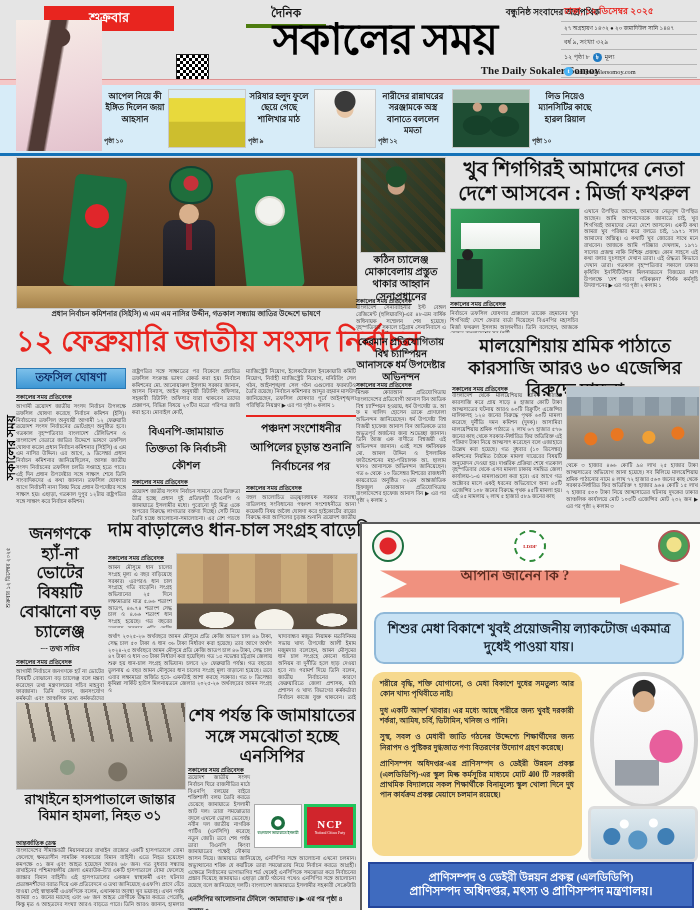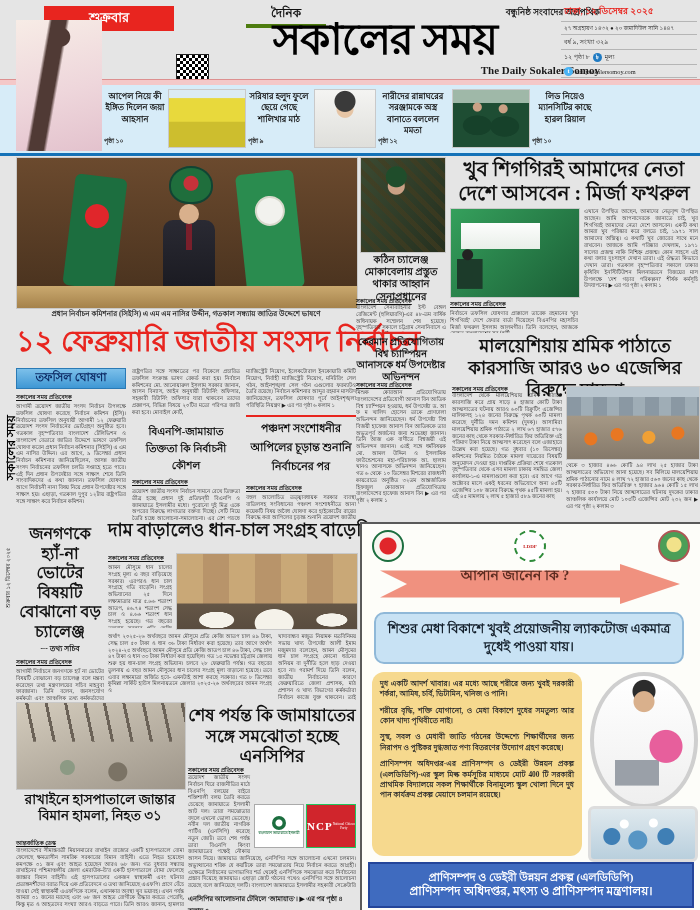--- a/index.html
+++ b/index.html
@@ -130,21 +130,21 @@
   .ad-logo{position:absolute;top:6px;width:28px;height:28px;border-radius:50%;}
   #ad-logo1{left:10px;background:radial-gradient(circle at 50% 50%, #e0262b 0 8px, #f6f6f0 9px);border:2px solid #1c6e3f;}
   #ad-logo2{left:152px;border:2px dashed #2e8b3a;background:#fff;display:flex;align-items:center;justify-content:center;
      font-size:5px;font-weight:800;color:#c62828;}
   #ad-logo3{right:10px;background:radial-gradient(circle at 50% 45%, #f2e28a 0 7px, #4c9e57 8px);border:2px solid #b05555;}
   
   #ncp-logos{float:right;width:102px;height:44px;margin:30px 0 2px 4px;display:flex;gap:2px;}
   #jamaat-logo{flex:1;border:1px solid #aaa;background:#fff;display:flex;flex-direction:column;align-items:center;justify-content:center;gap:1px;}
   #jamaat-logo .roundel{width:14px;height:14px;border-radius:50%;background:radial-gradient(circle,#fff 0 3px,#1c6e3f 4px);}
   #jamaat-logo .jtext{font-size:3.6px;font-weight:700;color:#1c6e3f;text-align:center;line-height:1.2;}
-  #ncp-logo{flex:1;background:#d0252c;color:#fff;display:flex;flex-direction:row;align-items:center;justify-content:center;border:1px solid #22c55e;}
+  #ncp-logo{flex:1;background:#d0252c;color:#fff;display:flex;flex-direction:column;align-items:center;justify-content:center;border:3px solid #22c55e;}
   #ncp-logo .big{font-size:11px;font-weight:900;letter-spacing:1px;}
   #ncp-logo .small{font-size:3.4px;line-height:1.2;text-align:center;}
 </style>
 </head>
 <body>
 
 <div id="page">
 
   <div class="abs" id="day-badge">শুক্রবার</div>
   <div class="abs photo" id="woman-photo"></div>
@@ -291,22 +291,22 @@
 
   <div class="abs" id="ad-box">
     <div class="ad-logo" id="ad-logo1"></div>
     <div class="ad-logo" id="ad-logo2">LDDP</div>
     <div class="ad-logo" id="ad-logo3"></div>
     <div id="ad-arrow">
       <span>আপনি জানেন কি ?</span>
     </div>
     <div id="ad-bluebox">শিশুর মেধা বিকাশে খুবই প্রয়োজনীয় ল্যাকটোজ একমাত্র  দুধেই পাওয়া যায়।</div>
     <div id="ad-yellow">
+      <p>শরীরে বৃদ্ধি, শক্তি যোগানো, ও মেধা বিকাশে দুধের সমতুল্য আর কোন খাদ্য পৃথিবীতে নাই।</p>
       <p>দুধ একটি আদর্শ খাবার। এর মধ্যে আছে শরীরে জন্য খুবই দরকারী শর্করা, আমিষ, চর্বি, ভিটামিন, খনিজ ও পানি।</p>
-      <p>শরীরে বৃদ্ধি, শক্তি যোগানো, ও মেধা বিকাশে দুধের সমতুল্য আর কোন খাদ্য পৃথিবীতে নাই।</p>
       <p>সুস্থ, সবল ও মেধাবী জাতি গঠনের উদ্দেশ্যে শিক্ষার্থীদের জন্য নিরাপদ ও পুষ্টিকর দুগ্ধজাত পণ্য বিতরণের উদ্যোগ গ্রহণ করেছে।</p>
       <p>প্রাণিসম্পদ অধিদপ্তর-এর প্রাণিসম্পদ ও ডেইরী উন্নয়ন প্রকল্প (এলডিডিপি)-এর স্কুল মিল্ক কর্মসূচির মাধ্যমে মোট 400 টি সরকারী প্রাথমিক বিদ্যালয়ে সকল শিক্ষার্থীকে বিনামূল্যে স্কুল খোলা দিনে দুধ পান কার্যক্রম প্রকল্প মেয়াদে চলমান রয়েছে।</p>
     </div>
     <div id="ad-girl"></div>
     <div id="ad-school"></div>
     <div id="ad-footer">
       <div style="font-size:11px;font-weight:800;">প্রাণিসম্পদ ও ডেইরী উন্নয়ন প্রকল্প (এলডিডিপি)</div>
       <div style="font-size:12px;font-weight:800;">প্রাণিসম্পদ অধিদপ্তর, মৎস্য ও প্রাণিসম্পদ মন্ত্রণালয়।</div>
     </div>
   </div>

